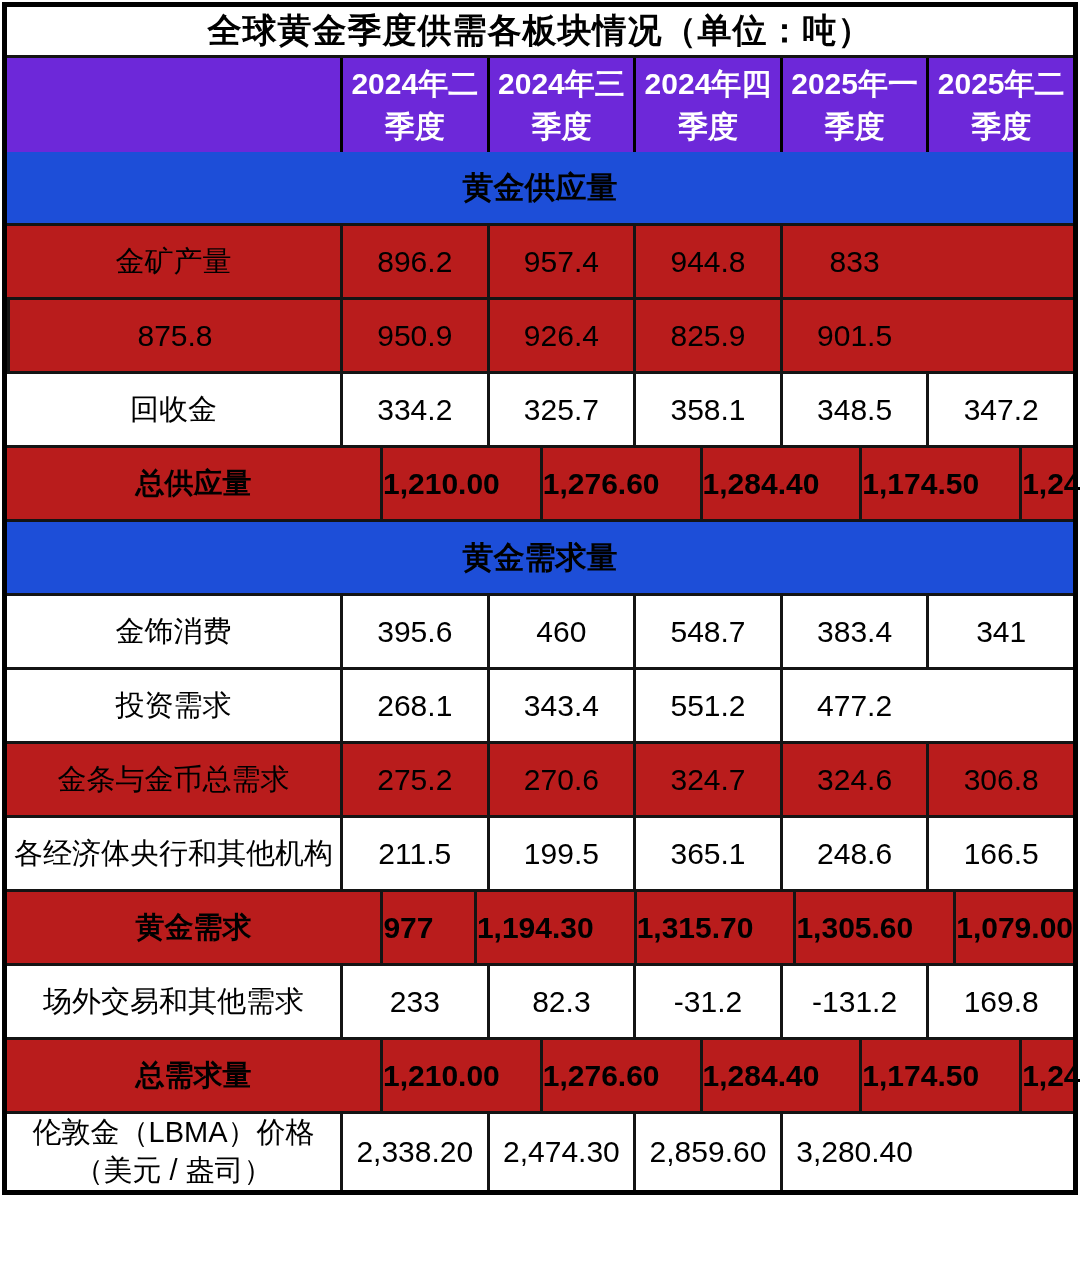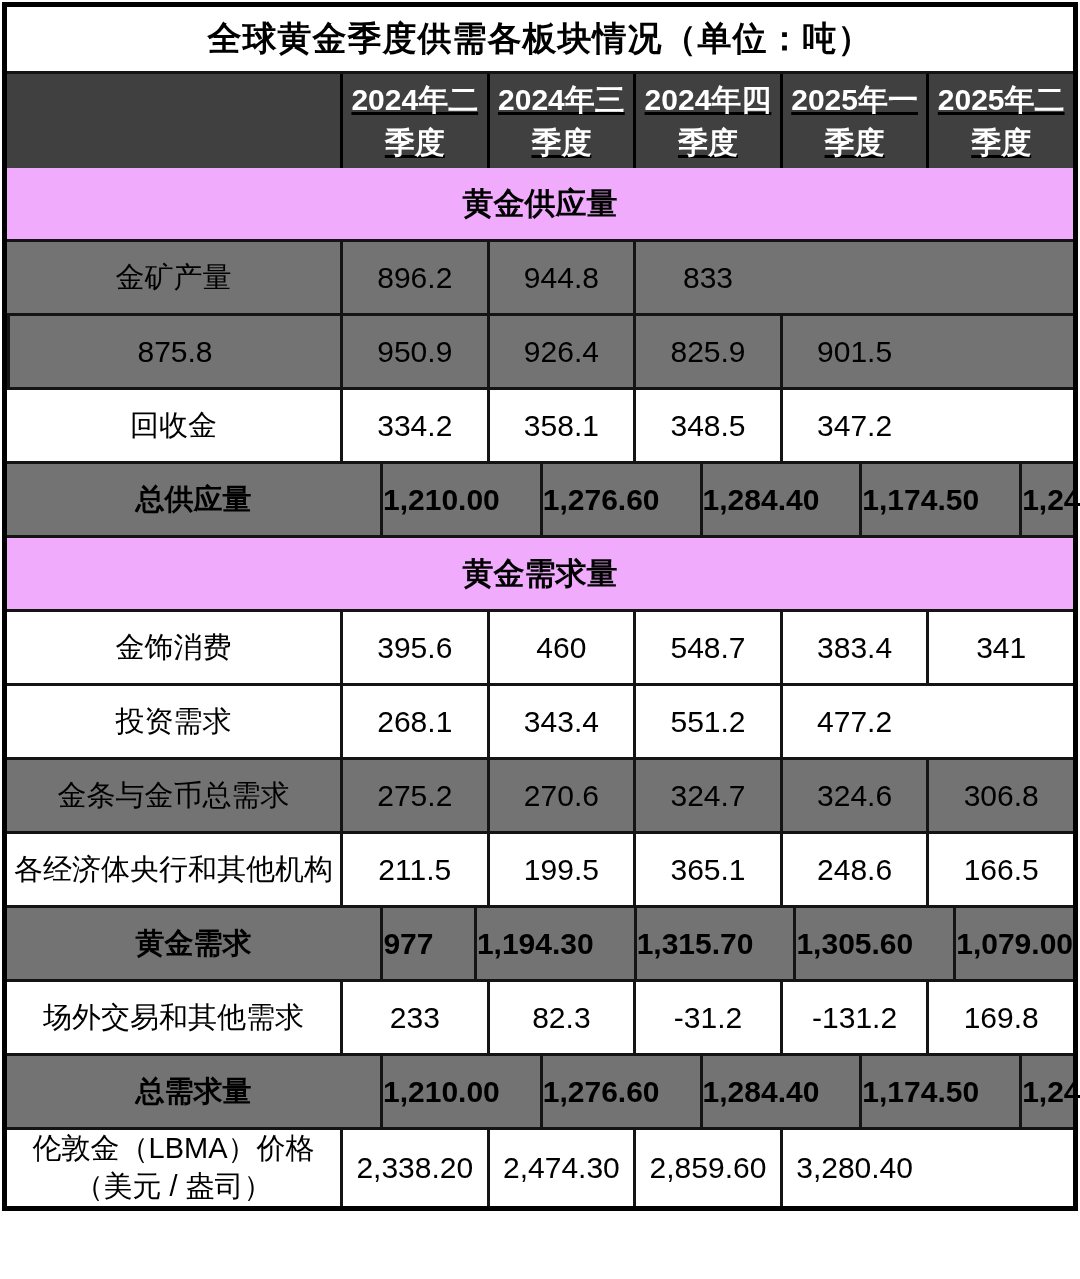--- a/index.html
+++ b/index.html
@@ -15,38 +15,38 @@
     border:5px solid #000;
     background:#fff;
   }
   .row{border-top:3px solid #141414;}
   .row:first-child{border-top:none;}
   .grid-row{
     display:grid;
     grid-template-columns:333px repeat(5,1fr);
   }
   
-  .title-row{height:64px;display:flex;align-items:center;justify-content:center;text-align:right;}
+  .title-row{height:48px;display:flex;align-items:center;justify-content:center;text-align:right;}
   .table-title{font-size:34px;font-weight:bold;letter-spacing:1px;}
   
-  .header-row{height:94px;background:#404040;text-decoration:underline;}
+  .header-row{height:94px;background:#6d28d9;}
   .header-cell{
     display:flex;align-items:center;justify-content:center;
     text-align:center;white-space:pre-line;
     color:#fff;font-size:30px;font-weight:bold;line-height:1.45;
     border-left:3px solid #000;
   }
   .corner-cell{border-left:none;}
   
-  .section-row{height:71px;display:flex;align-items:center;justify-content:center;background:#f0abfc;}
+  .section-row{height:71px;display:flex;align-items:center;justify-content:center;background:#1d4ed8;}
   .section-label{font-size:31px;font-weight:bold;}
   
   .data-row{height:71px;}
   .data-row.tall{height:76px;}
-  .data-row.shaded{background:#737373;}
+  .data-row.shaded{background:#b91c1c;}
   .cell{
     display:flex;align-items:center;justify-content:center;
     font-size:30px;text-align:center;
   }
   .label-cell{font-size:29px;white-space:pre-line;line-height:1.3;padding:0 2px;}
   .value-cell{border-left:3px solid #141414;}
   .data-row.bold .cell{font-weight:bold;margin-left:40px;}
 </style>
 </head>
 <body>
@@ -68,33 +68,35 @@
     <div class="header-cell">2025年二
 季度</div>
   </div>
   <div id="table-body">
       <div class="row section-row">
         <div class="section-label">黄金供应量</div>
       </div>
       <div class="row data-row grid-row shaded">
         <div class="cell label-cell">金矿产量</div>
         <div class="cell value-cell">896.2</div>
+        <div class="cell value-cell">957.4</div>
         <div class="cell value-cell">944.8</div>
         <div class="cell value-cell">833</div>
       </div>
       <div class="row data-row grid-row shaded">
         <div class="cell value-cell">875.8</div>
         <div class="cell value-cell">950.9</div>
         <div class="cell value-cell">926.4</div>
         <div class="cell value-cell">825.9</div>
         <div class="cell value-cell">901.5</div>
       </div>
       <div class="row data-row grid-row">
         <div class="cell label-cell">回收金</div>
         <div class="cell value-cell">334.2</div>
+        <div class="cell value-cell">325.7</div>
         <div class="cell value-cell">358.1</div>
         <div class="cell value-cell">348.5</div>
         <div class="cell value-cell">347.2</div>
       </div>
       <div class="row data-row grid-row shaded bold">
         <div class="cell label-cell">总供应量</div>
         <div class="cell value-cell">1,210.00</div>
         <div class="cell value-cell">1,276.60</div>
         <div class="cell value-cell">1,284.40</div>
         <div class="cell value-cell">1,174.50</div>

